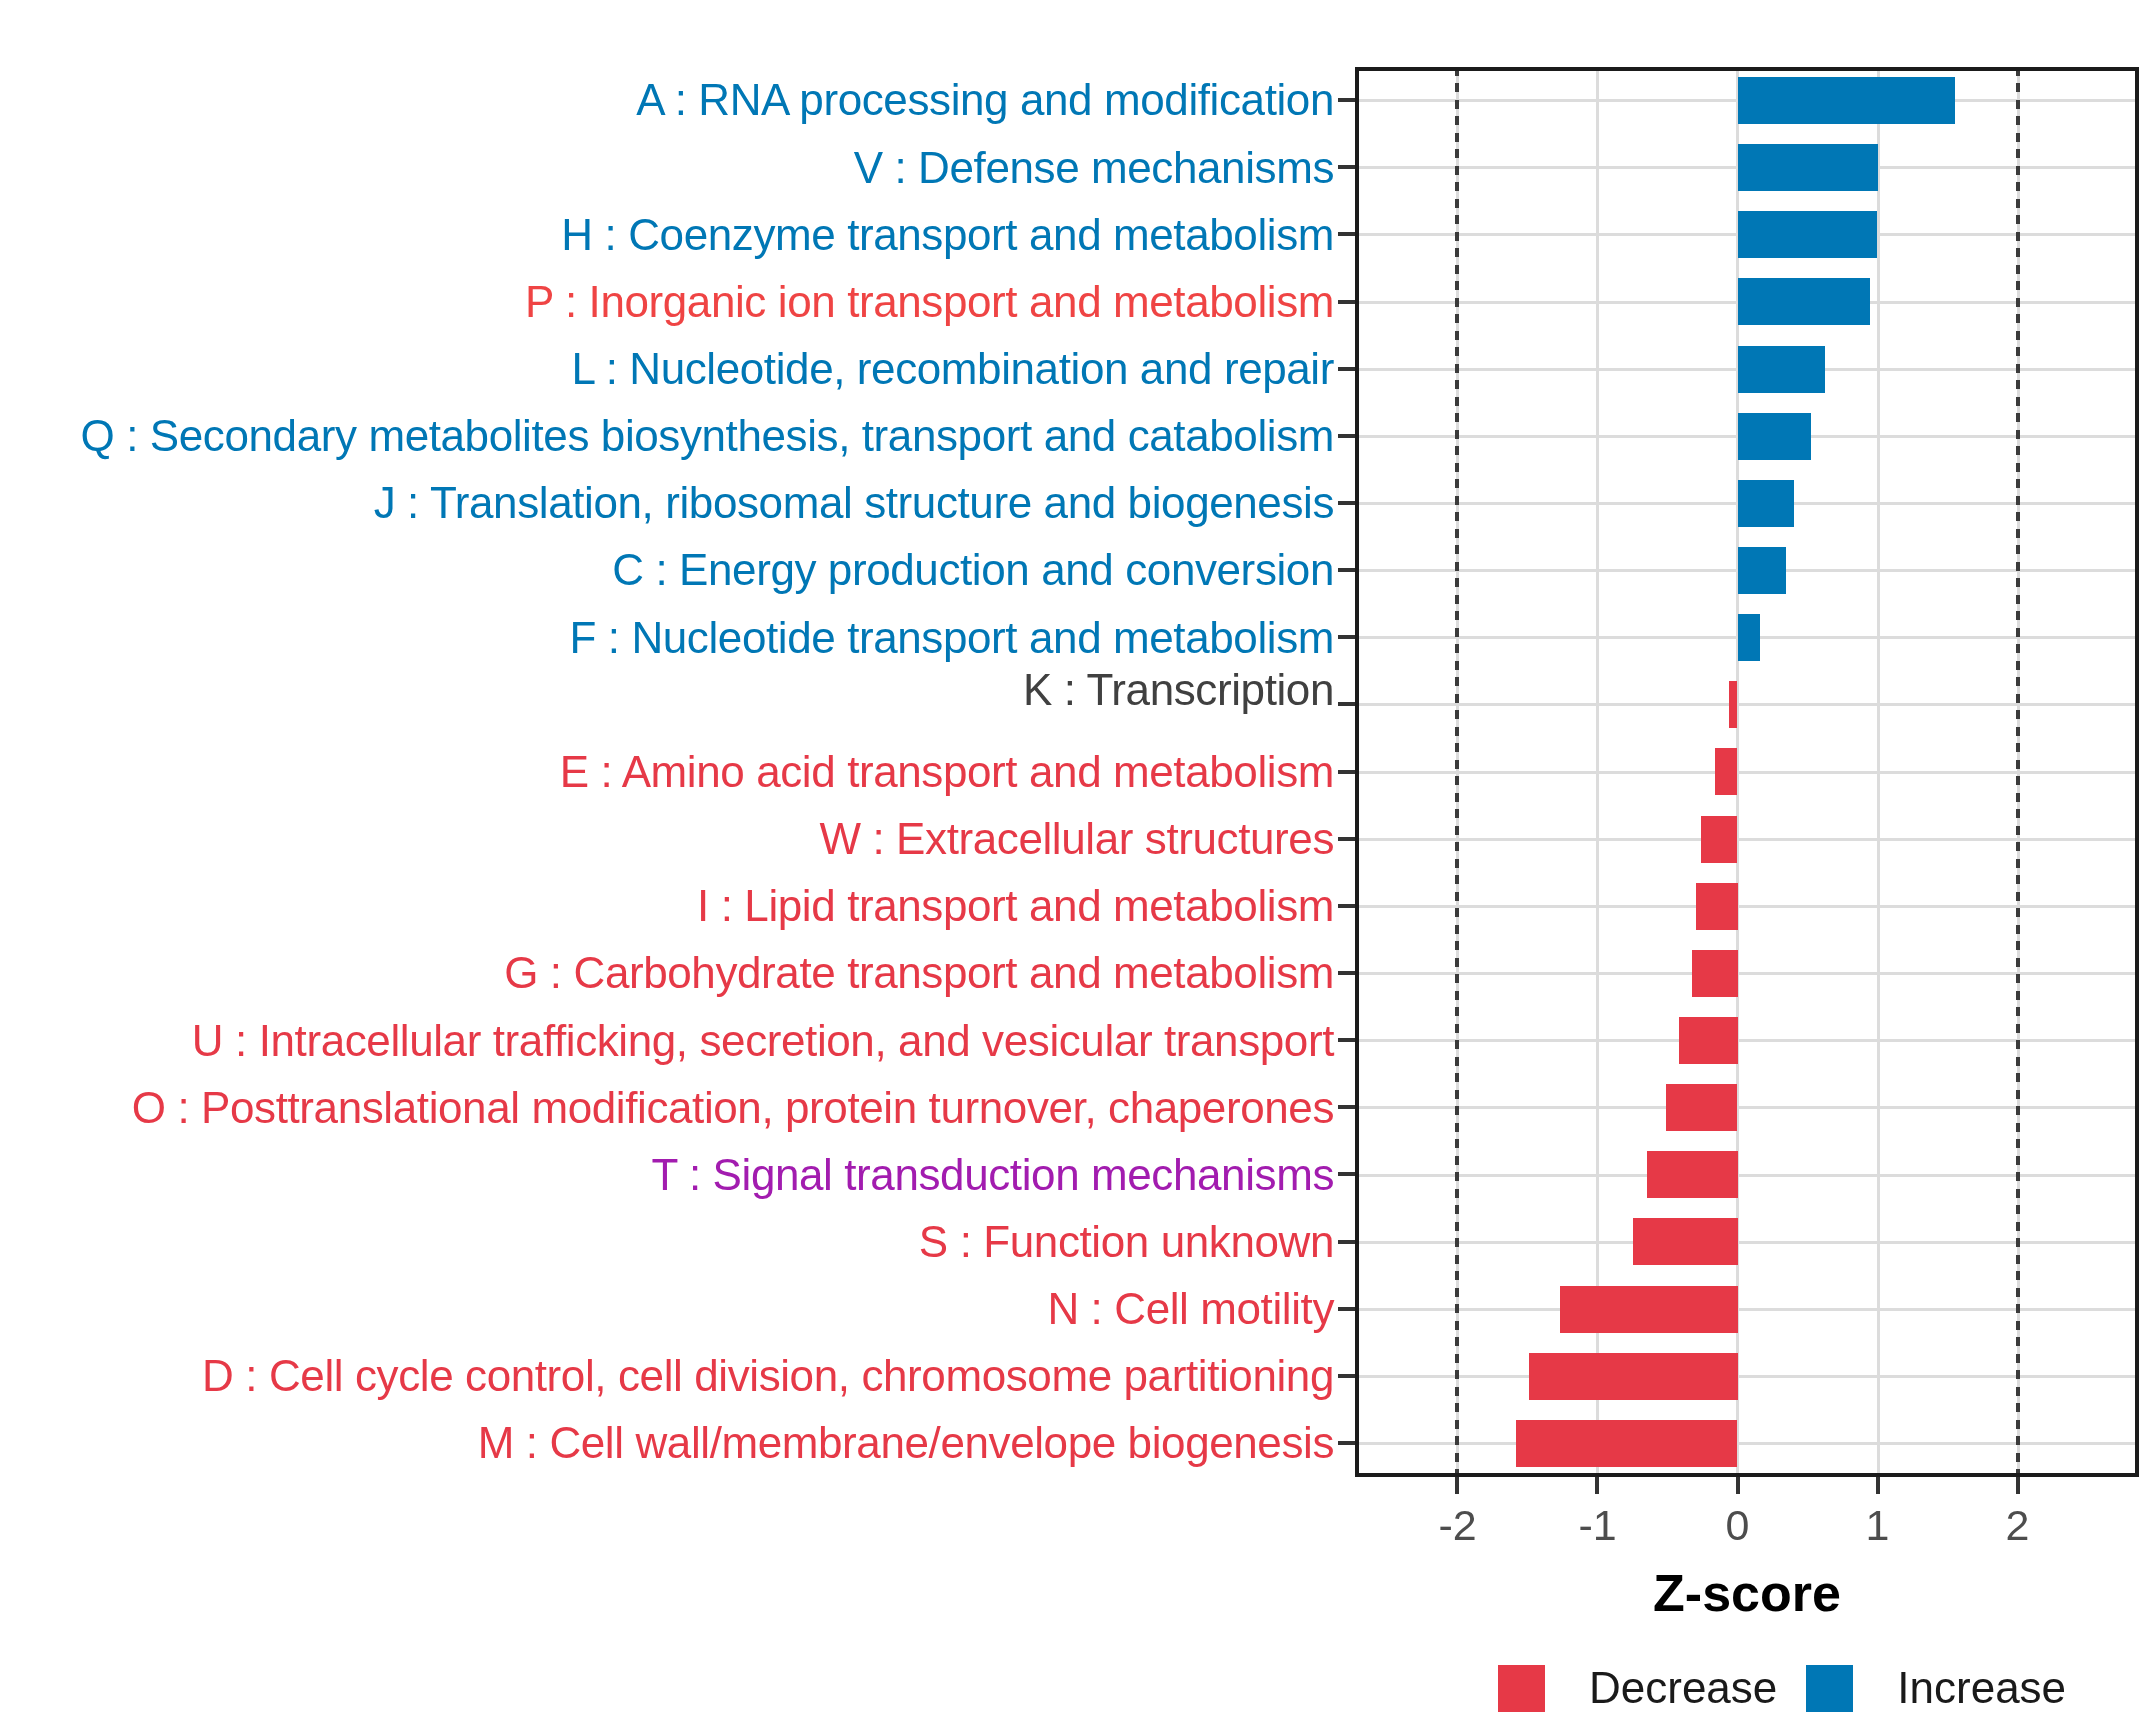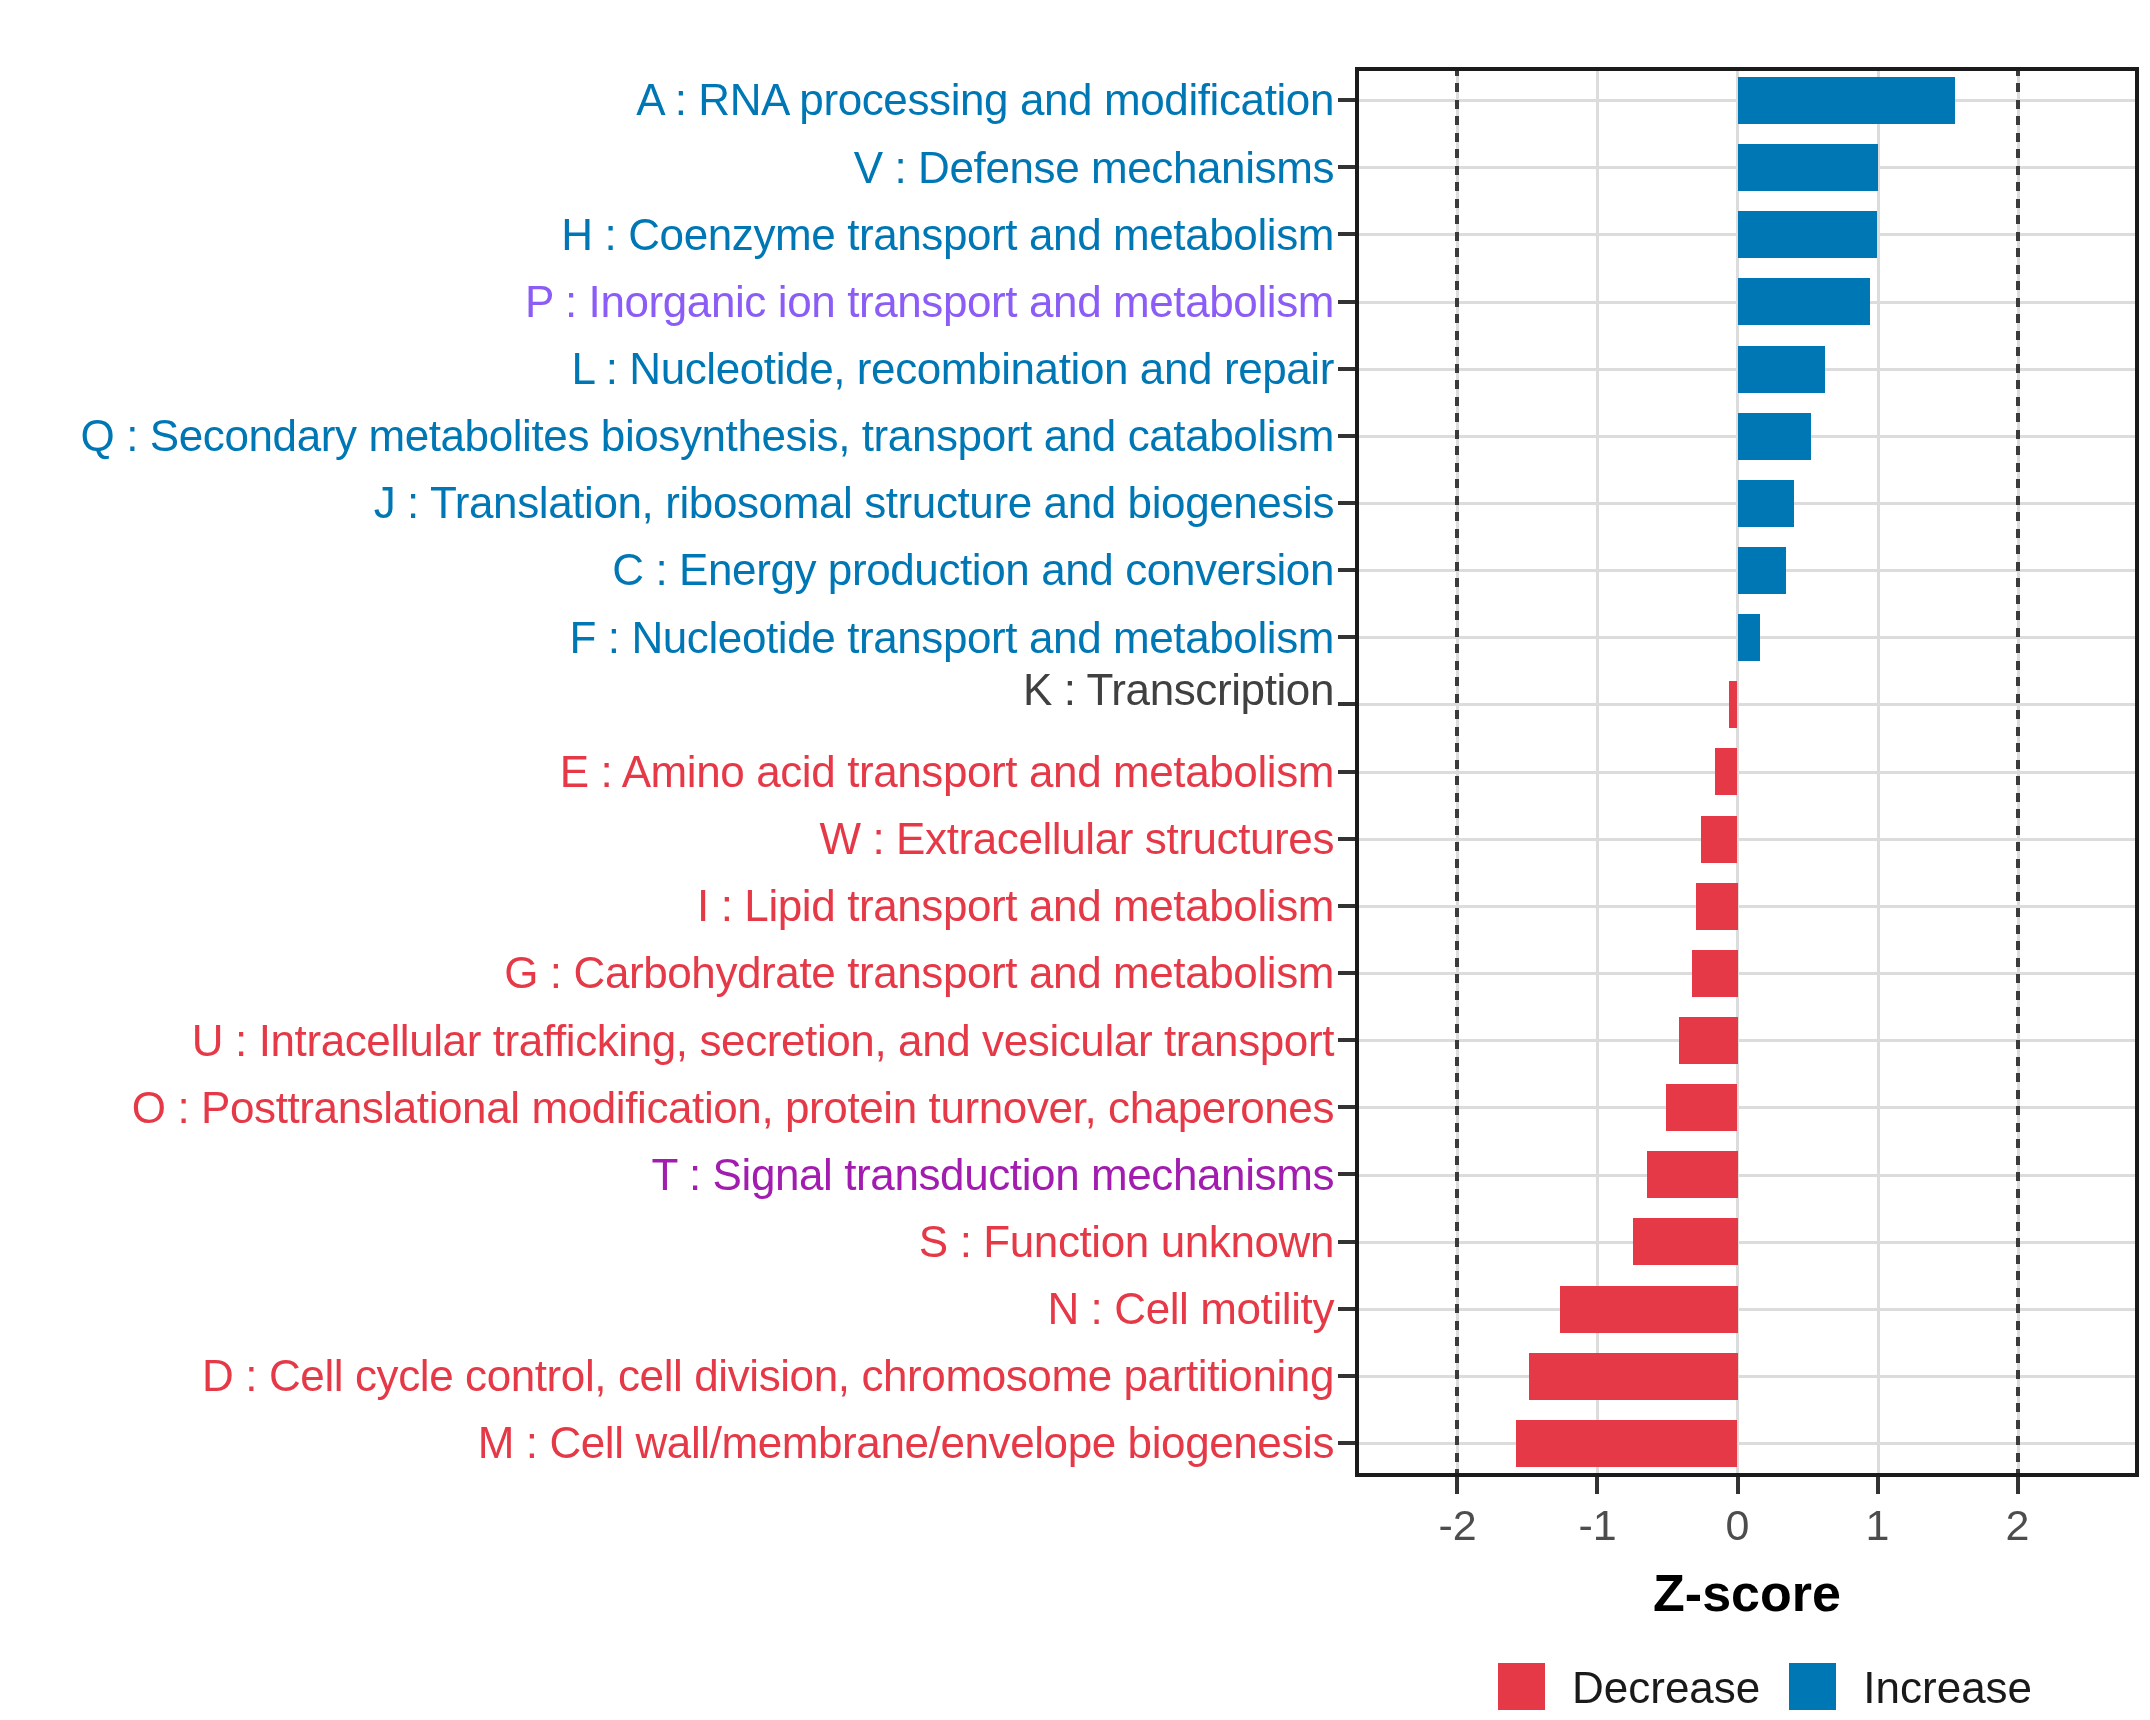--- a/index.html
+++ b/index.html
@@ -46,21 +46,21 @@
     font-size: 52px;
     font-weight: bold;
     color: #000000;
   }
   .legend {
     position: absolute;
     display: flex;
     align-items: center;
     gap: 29px;
   }
-  .legend-item { display: flex; gap: 27px; }
+  .legend-item { display: flex; align-items: center; gap: 44px; }
   .swatch { display: inline-block; width: 47px; height: 47px; }
   .legend-label { font-size: 44px; color: #1A1A1A; white-space: nowrap; }
 </style>
 </head>
 <body>
 
 <div class="figure">
   <div class="panel" id="panel" style="left: 1355px; top: 67px; width: 784px; height: 1410px;">
     <div id="grid-h">
         <div class="gridline-h" style="left: 0px; width: 784px; top: 32px; height: 2.9px;"></div>
@@ -119,21 +119,21 @@
         <div class="bar" style="left: 174px; width: 209px; top: 1286px; height: 47px; background: rgb(230, 57, 71);"></div>
         <div class="bar" style="left: 161px; width: 221px; top: 1353px; height: 47px; background: rgb(230, 57, 71);"></div>
       </div>
     <div class="panel-border"></div>
   </div>
 
   <div id="ylabels">
       <div class="y-label" style="right: 817px; top: 74px; height: 52px; line-height: 52px; color: rgb(0, 119, 181);">A : RNA processing and modification</div>
       <div class="y-label" style="right: 817px; top: 142px; height: 52px; line-height: 52px; color: rgb(0, 119, 181);">V : Defense mechanisms</div>
       <div class="y-label" style="right: 817px; top: 209px; height: 52px; line-height: 52px; color: rgb(0, 119, 181);">H : Coenzyme transport and metabolism</div>
-      <div class="y-label" style="right: 817px; top: 276px; height: 52px; line-height: 52px; color: #8b5cf6;">P : Inorganic ion transport and metabolism</div>
+      <div class="y-label" style="right: 817px; top: 276px; height: 52px; line-height: 52px; color: #ef4444;">P : Inorganic ion transport and metabolism</div>
       <div class="y-label" style="right: 817px; top: 343px; height: 52px; line-height: 52px; color: rgb(0, 119, 181);">L : Nucleotide, recombination and repair</div>
       <div class="y-label" style="right: 817px; top: 410px; height: 52px; line-height: 52px; color: rgb(0, 119, 181);">Q : Secondary metabolites biosynthesis, transport and catabolism</div>
       <div class="y-label" style="right: 817px; top: 477px; height: 52px; line-height: 52px; color: rgb(0, 119, 181);">J : Translation, ribosomal structure and biogenesis</div>
       <div class="y-label" style="right: 817px; top: 544px; height: 52px; line-height: 52px; color: rgb(0, 119, 181);">C : Energy production and conversion</div>
       <div class="y-label" style="right: 817px; top: 612px; height: 52px; line-height: 52px; color: rgb(0, 119, 181);">F : Nucleotide transport and metabolism</div>
       <div class="y-label" style="right: 817px; top: 664px; height: 52px; line-height: 52px; color: #404040;">K : Transcription</div>
       <div class="y-label" style="right: 817px; top: 746px; height: 52px; line-height: 52px; color: rgb(230, 57, 71);">E : Amino acid transport and metabolism</div>
       <div class="y-label" style="right: 817px; top: 813px; height: 52px; line-height: 52px; color: rgb(230, 57, 71);">W : Extracellular structures</div>
       <div class="y-label" style="right: 817px; top: 880px; height: 52px; line-height: 52px; color: rgb(230, 57, 71);">I : Lipid transport and metabolism</div>
       <div class="y-label" style="right: 817px; top: 947px; height: 52px; line-height: 52px; color: rgb(230, 57, 71);">G : Carbohydrate transport and metabolism</div>

